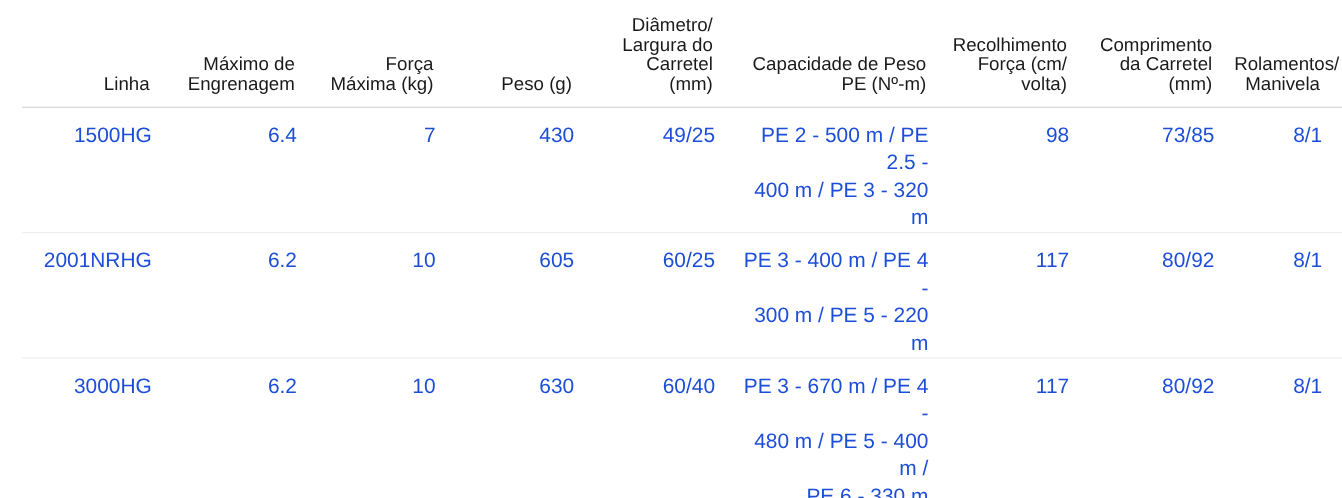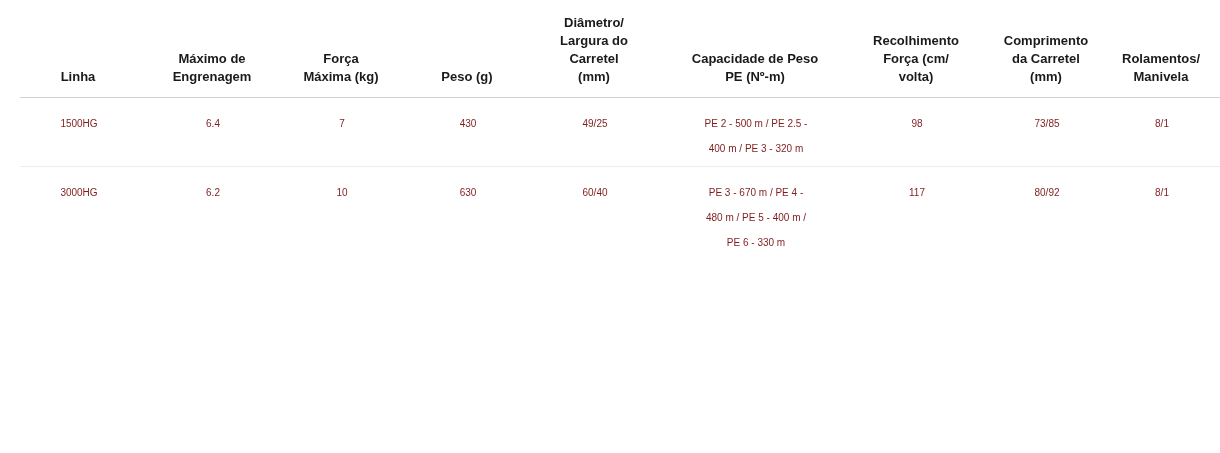--- a/index.html
+++ b/index.html
@@ -24,35 +24,35 @@
   col.c2 { width: 132px; }
   col.c3 { width: 126px; }
   col.c4 { width: 126px; }
   col.c5 { width: 128px; }
   col.c6 { width: 194px; }
   col.c7 { width: 128px; }
   col.c8 { width: 132px; }
   col.c9 { width: 98px; }
 
   th {
-    font-size: 13px;
-    font-weight: 700;
+    font-size: 17px;
+    font-weight: 400;
     color: #1a1a1a;
-    text-align: center;
+    text-align: right;
     vertical-align: bottom;
     line-height: 18px;
     padding: 14px 20px 11px 0;
     border-bottom: 1px solid #d2d2d2;
     white-space: pre-line;
   }
   td {
-    font-size: 10px;
+    font-size: 19px;
     font-weight: 400;
-    color: #7f1d1d;
-    text-align: center;
+    color: #1d4ed8;
+    text-align: right;
     vertical-align: top;
     line-height: 25px;
     padding: 13px 18px 0 0;
     border-bottom: 1px solid #ececec;
     white-space: pre-line;
   }
   tbody tr { height: 69px; }
   tbody tr:last-child { height: 90px; }
   tbody tr:last-child td { border-bottom: none; }
 </style>
@@ -102,20 +102,32 @@
       <td>7</td>
       <td>430</td>
       <td>49/25</td>
       <td>PE 2 - 500 m / PE 2.5 -
 400 m / PE 3 - 320 m</td>
       <td>98</td>
       <td>73/85</td>
       <td>8/1</td>
     </tr>
     <tr>
+      <td>2001NRHG</td>
+      <td>6.2</td>
+      <td>10</td>
+      <td>605</td>
+      <td>60/25</td>
+      <td>PE 3 - 400 m / PE 4 -
+300 m / PE 5 - 220 m</td>
+      <td>117</td>
+      <td>80/92</td>
+      <td>8/1</td>
+    </tr>
+    <tr>
       <td>3000HG</td>
       <td>6.2</td>
       <td>10</td>
       <td>630</td>
       <td>60/40</td>
       <td>PE 3 - 670 m / PE 4 -
 480 m / PE 5 - 400 m /
 PE 6 - 330 m</td>
       <td>117</td>
       <td>80/92</td>

